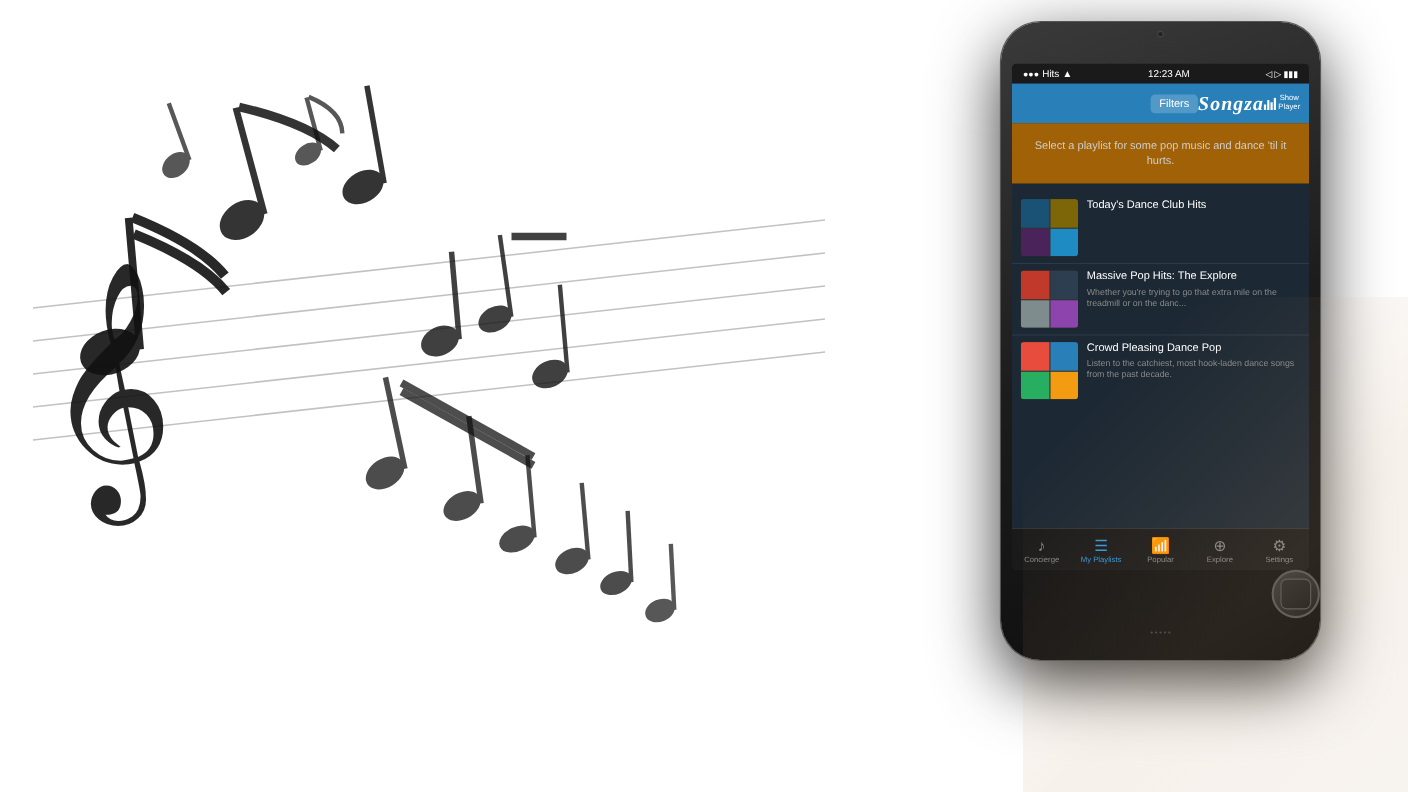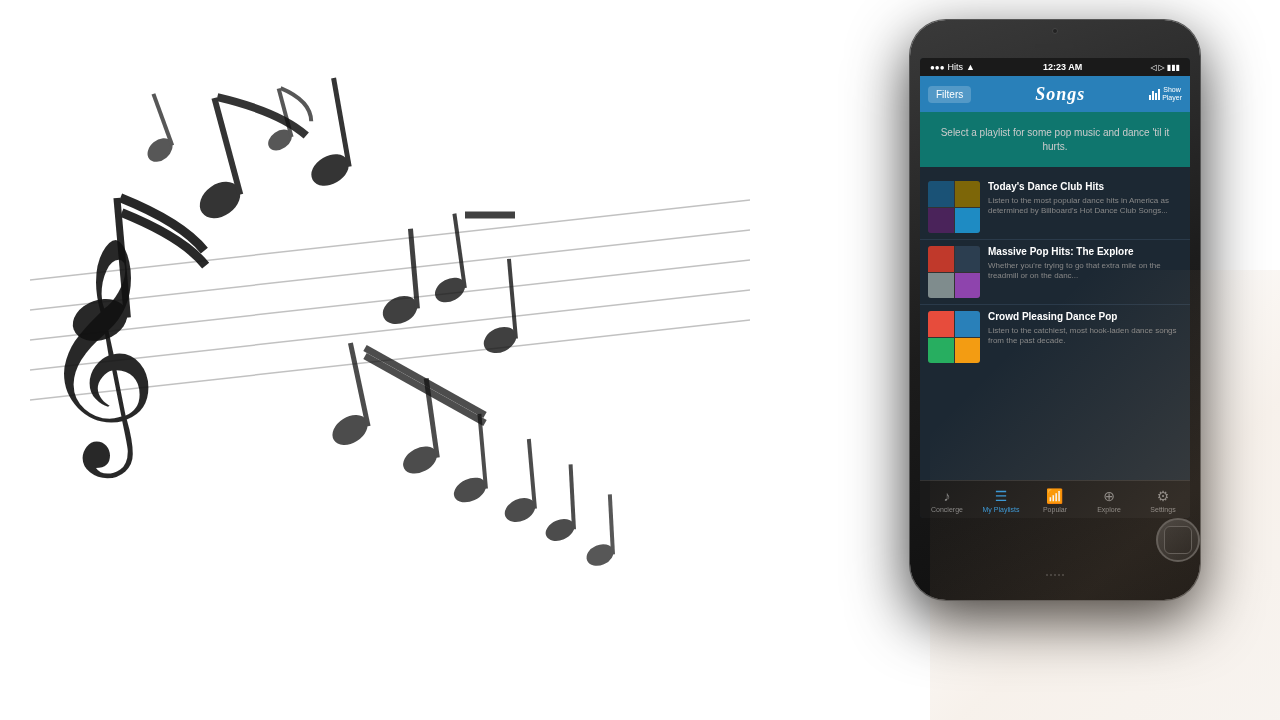--- a/index.html
+++ b/index.html
@@ -28,30 +28,30 @@
       color: white;
       font-size: 9px;
       padding: 4px 10px;
       display: flex;
       justify-content: space-between;
       align-items: center;
       min-height: 18px;
     }
 
     .status-left { display: flex; align-items: center; gap: 3px; }
-    .status-center { font-weight: bold; font-size: 9px; }
+    .status-center { font-weight: normal; font-size: 9px; }
     .status-right { display: flex; align-items: center; gap: 2px; font-size: 8px; }
 
     
     .app-header {
       background: #2980b9;
       padding: 6px 8px;
       display: flex;
       align-items: center;
-      justify-content: space-between;
+      justify-content: flex-end;
       min-height: 36px;
     }
 
     .header-filters-btn {
       background: rgba(255,255,255,0.2);
       color: white;
       border: none;
       border-radius: 4px;
       padding: 3px 8px;
       font-size: 10px;
@@ -84,21 +84,21 @@
     }
 
     .header-show-player .bar-icon span {
       background: white;
       width: 2px;
       display: block;
     }
 
     
     .app-subtitle {
-      background: #0f766e;
+      background: #a16207;
       color: #ccc;
       font-size: 10px;
       text-align: center;
       padding: 10px 15px;
       line-height: 1.4;
       min-height: 55px;
       display: flex;
       align-items: center;
       justify-content: center;
     }
@@ -153,21 +153,21 @@
     .playlist-thumb.crowd .thumb-cell:nth-child(1) { background: #e74c3c; }
     .playlist-thumb.crowd .thumb-cell:nth-child(2) { background: #2980b9; }
     .playlist-thumb.crowd .thumb-cell:nth-child(3) { background: #27ae60; }
     .playlist-thumb.crowd .thumb-cell:nth-child(4) { background: #f39c12; }
 
     .playlist-info { flex: 1; }
 
     .playlist-title {
       color: white;
       font-size: 10px;
-      font-weight: bold;
+      font-weight: normal;
       margin-bottom: 3px;
       line-height: 1.2;
     }
 
     .playlist-desc {
       color: #888;
       font-size: 8px;
       line-height: 1.3;
     }
 
@@ -402,21 +402,21 @@
         <div class="status-center">12:23 AM</div>
         <div class="status-right">
           <span>◁</span>
           <span>▷</span>
           <span>▮▮▮</span>
         </div>
       </div>
 
       <div class="app-header">
         <button class="header-filters-btn">Filters</button>
-        <div class="header-title">Songs</div>
+        <div class="header-title">Songza</div>
         <div class="header-show-player">
           <div class="bar-icon">
             <span style="height:5px;"></span>
             <span style="height:9px;"></span>
             <span style="height:7px;"></span>
             <span style="height:11px;"></span>
           </div>
           <span style="font-size:7px; line-height:1.2; text-align:center;">Show<br>Player</span>
         </div>
       </div>
@@ -429,21 +429,20 @@
 
         <div class="playlist-item">
           <div class="playlist-thumb dance">
             <div class="thumb-cell"></div>
             <div class="thumb-cell"></div>
             <div class="thumb-cell"></div>
             <div class="thumb-cell"></div>
           </div>
           <div class="playlist-info">
             <div class="playlist-title">Today's Dance Club Hits</div>
-            <div class="playlist-desc">Listen to the most popular dance hits in America as determined by Billboard's Hot Dance Club Songs...</div>
           </div>
         </div>
 
         <div class="playlist-item">
           <div class="playlist-thumb remix">
             <div class="thumb-cell"></div>
             <div class="thumb-cell"></div>
             <div class="thumb-cell"></div>
             <div class="thumb-cell"></div>
           </div>

